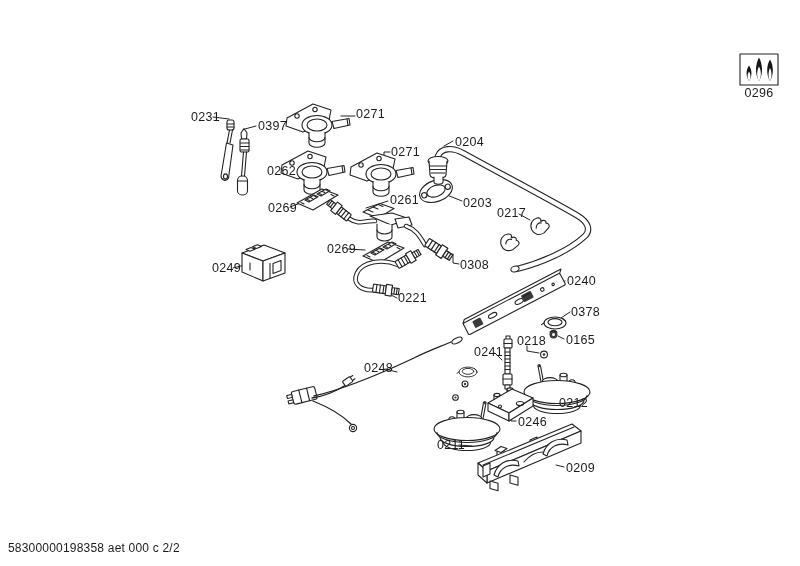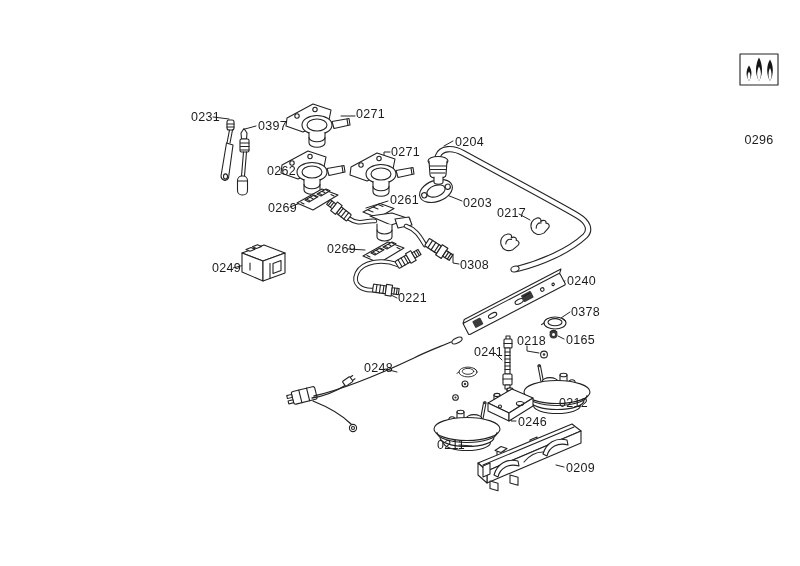--- a/index.html
+++ b/index.html
@@ -10,21 +10,21 @@
   .canvas svg{position:absolute;left:0;top:0;}
   .callout{
     position:absolute;font-size:12.5px;color:#1c1c1c;letter-spacing:.3px;
     line-height:1;white-space:nowrap;cursor:pointer;
   }
   .footer{
     position:absolute;left:8px;top:541px;font-size:12px;color:#1c1c1c;letter-spacing:.2px;
   }
   .flame-label{
     position:absolute;left:740px;top:86px;width:38px;text-align:center;
-    font-size:12.5px;color:#1c1c1c;letter-spacing:.3px;cursor:pointer;margin-top:47px;
+    font-size:12.5px;color:#1c1c1c;letter-spacing:.3px;cursor:pointer;
   }
   
   .ln{fill:none;stroke:#232323;stroke-width:1.1;stroke-linejoin:round;stroke-linecap:round;}
   .fw{fill:#ffffff;stroke:#232323;stroke-width:1.1;stroke-linejoin:round;stroke-linecap:round;}
   .dk{fill:#3a3a3a;stroke:none;}
   .blk{fill:#161616;stroke:none;}
   .wht{fill:#ffffff;stroke:none;}
   .tube-o{fill:none;stroke:#232323;stroke-width:6.4;stroke-linecap:round;}
   .tube-i{fill:none;stroke:#ffffff;stroke-width:4.2;stroke-linecap:round;}
   .hose-o{fill:none;stroke:#232323;stroke-width:4.6;stroke-linecap:round;}
@@ -357,13 +357,14 @@
   <div class="callout" style="left:517px;top:335px">0218</div>
   <div class="callout" style="left:474px;top:346px">0241</div>
   <div class="callout" style="left:364px;top:362px">0248</div>
   <div class="callout" style="left:559px;top:397px">0212</div>
   <div class="callout" style="left:518px;top:416px">0246</div>
   <div class="callout" style="left:437px;top:439px">0211</div>
   <div class="callout" style="left:566px;top:462px">0209</div>
 
   <div class="flame-label">0296</div>
 
+  <div class="footer">58300000198358 aet 000 c 2/2</div>
 </div>
 
 </body></html>

